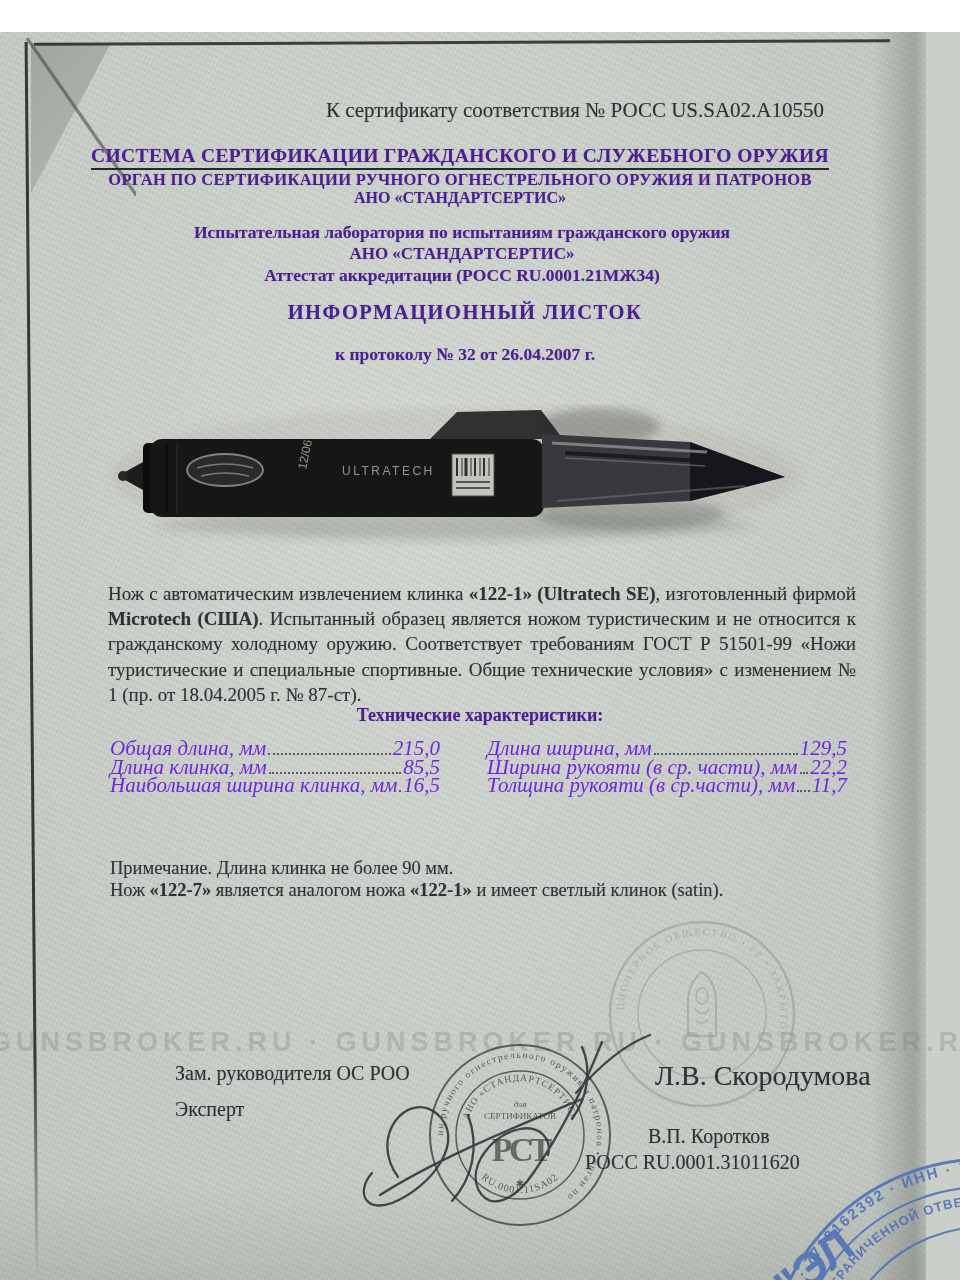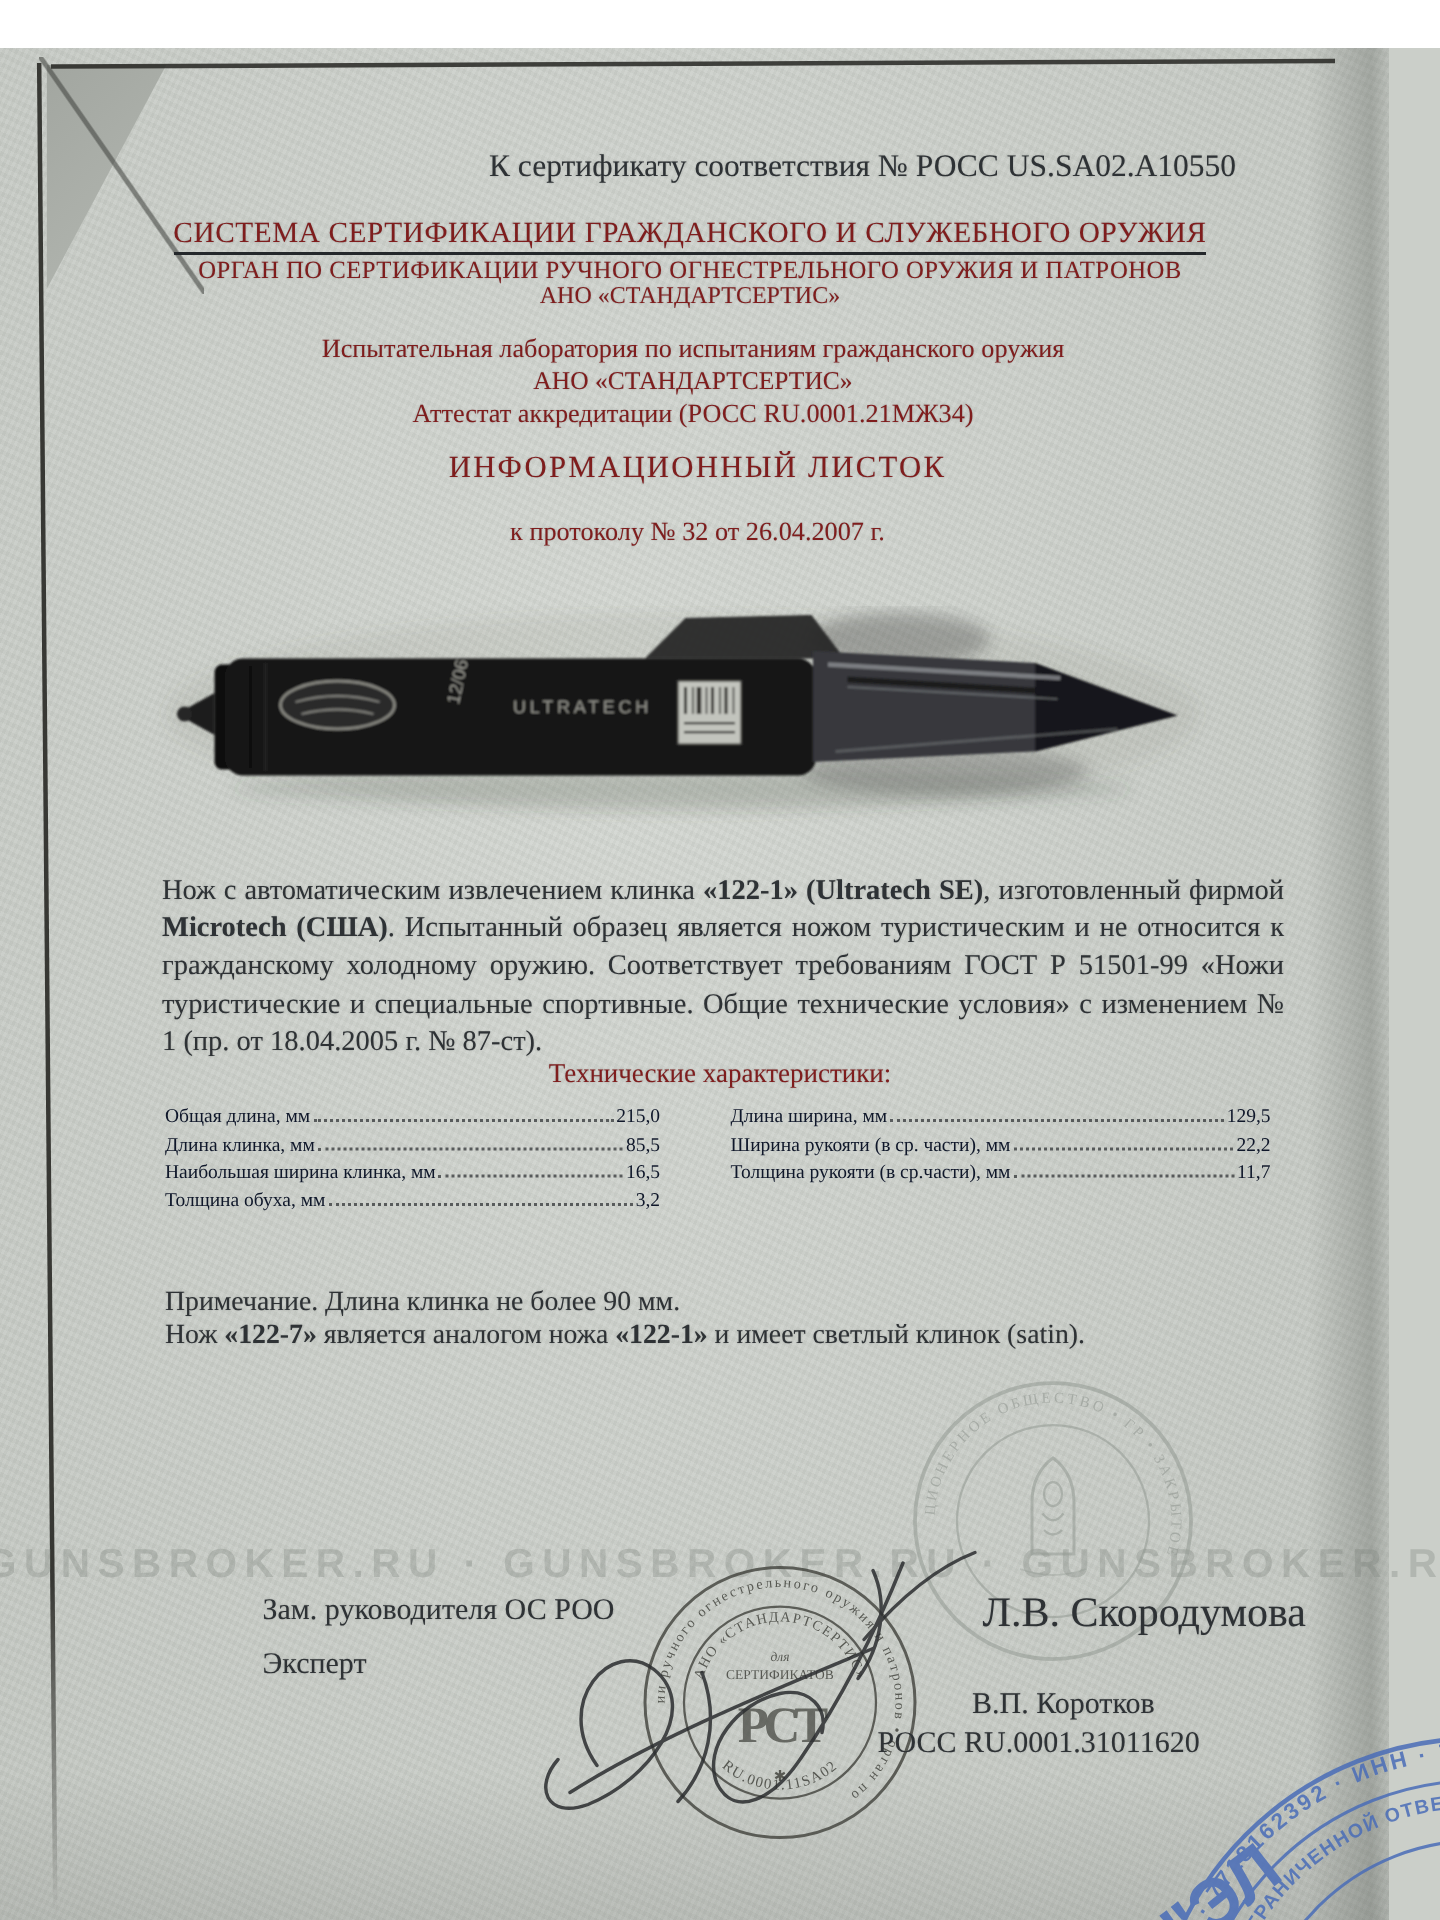--- a/index.html
+++ b/index.html
@@ -22,34 +22,34 @@
   .border-top{position:absolute;left:34px;top:9px;width:856px;height:3px;
     background:rgba(38,38,34,.85);transform:rotate(-0.25deg);}
   .corner-fold{position:absolute;left:31px;top:11px;width:80px;height:150px;
     background:linear-gradient(135deg,#a2a6a0,#b4b8b2);
     clip-path:polygon(0 0,100% 0,0 100%);}
   .corner-fold-edge{position:absolute;left:26px;top:6px;width:110px;height:158px;
     background:linear-gradient(to top right, transparent 49.2%, rgba(60,62,58,.55) 49.8%, rgba(60,62,58,.55) 51%, transparent 51.6%);}
   
   .doc-text{position:absolute;color:#2e3235;text-shadow:0 0 1px rgba(60,63,66,.35);}
   .ctr{text-align:center;}
-  .hdr{color:#7f1d1d;font-weight:normal;}
+  .hdr{color:#4c1d95;font-weight:bold;}
   .u{display:inline-block;border-bottom:2px solid #24282b;padding-bottom:1px;}
   .l-cert{left:190px;right:0;top:66px;font-size:21px;}
   .l-sys{left:0;right:40px;top:113px;font-size:19.5px;letter-spacing:.4px;}
   .l-organ{left:0;right:40px;top:138px;font-size:16.5px;letter-spacing:.3px;}
   .l-ano1{left:0;right:40px;top:157px;font-size:16px;}
   .l-lab{left:0;right:36px;top:190px;font-size:17.5px;}
   .l-ano2{left:0;right:36px;top:212px;font-size:17px;}
   .l-accr{left:0;right:36px;top:233px;font-size:17.5px;}
   .l-title{left:0;right:30px;top:269px;font-size:20.5px;letter-spacing:1.5px;}
   .l-proto{left:0;right:30px;top:312px;font-size:17.5px;}
   .l-par{left:108px;width:748px;top:549px;font-size:19px;line-height:25.2px;text-align:justify;}
   .l-spec-title{left:0;right:0;top:673px;font-size:18px;}
-  .spec-col{position:absolute;font-size:13px;color:#0f172a;}
+  .spec-col{position:absolute;font-size:21px;color:#6d28d9;font-style:italic;}
   .spec-left{left:110px;top:704px;width:330px;}
   .spec-right{left:487px;top:704px;width:360px;}
   .spec-row{display:flex;align-items:baseline;height:18.7px;}
   .spec-row .dots{flex:1;border-bottom:2px dotted #3c3f41;margin:0 2px 4px 2px;opacity:.8;}
   .l-notes{left:110px;top:826px;font-size:18.5px;line-height:21.8px;}
   .wm{position:absolute;left:-10px;top:995px;width:980px;white-space:nowrap;overflow:hidden;
       font-family:"Liberation Sans","DejaVu Sans",sans-serif;font-weight:bold;font-size:27px;
       letter-spacing:5px;color:rgba(118,126,120,.30);}
   .sig-role1{left:175px;top:1030px;font-size:20px;}
   .sig-name1{left:655px;top:1028px;font-size:28px;}
@@ -146,25 +146,20 @@
       <div class="spec-row">
         <span>Длина клинка, мм</span>
         <span class="dots"></span>
         <span>85,5</span>
       </div>
       <div class="spec-row">
         <span>Наибольшая ширина клинка, мм</span>
         <span class="dots"></span>
         <span>16,5</span>
       </div>
-      <div class="spec-row">
-        <span>Толщина обуха, мм</span>
-        <span class="dots"></span>
-        <span>3,2</span>
-      </div>
     </div>
   <div class="spec-col spec-right">
       <div class="spec-row">
         <span>Длина ширина, мм</span>
         <span class="dots"></span>
         <span>129,5</span>
       </div>
       <div class="spec-row">
         <span>Ширина рукояти (в ср. части), мм</span>
         <span class="dots"></span>

